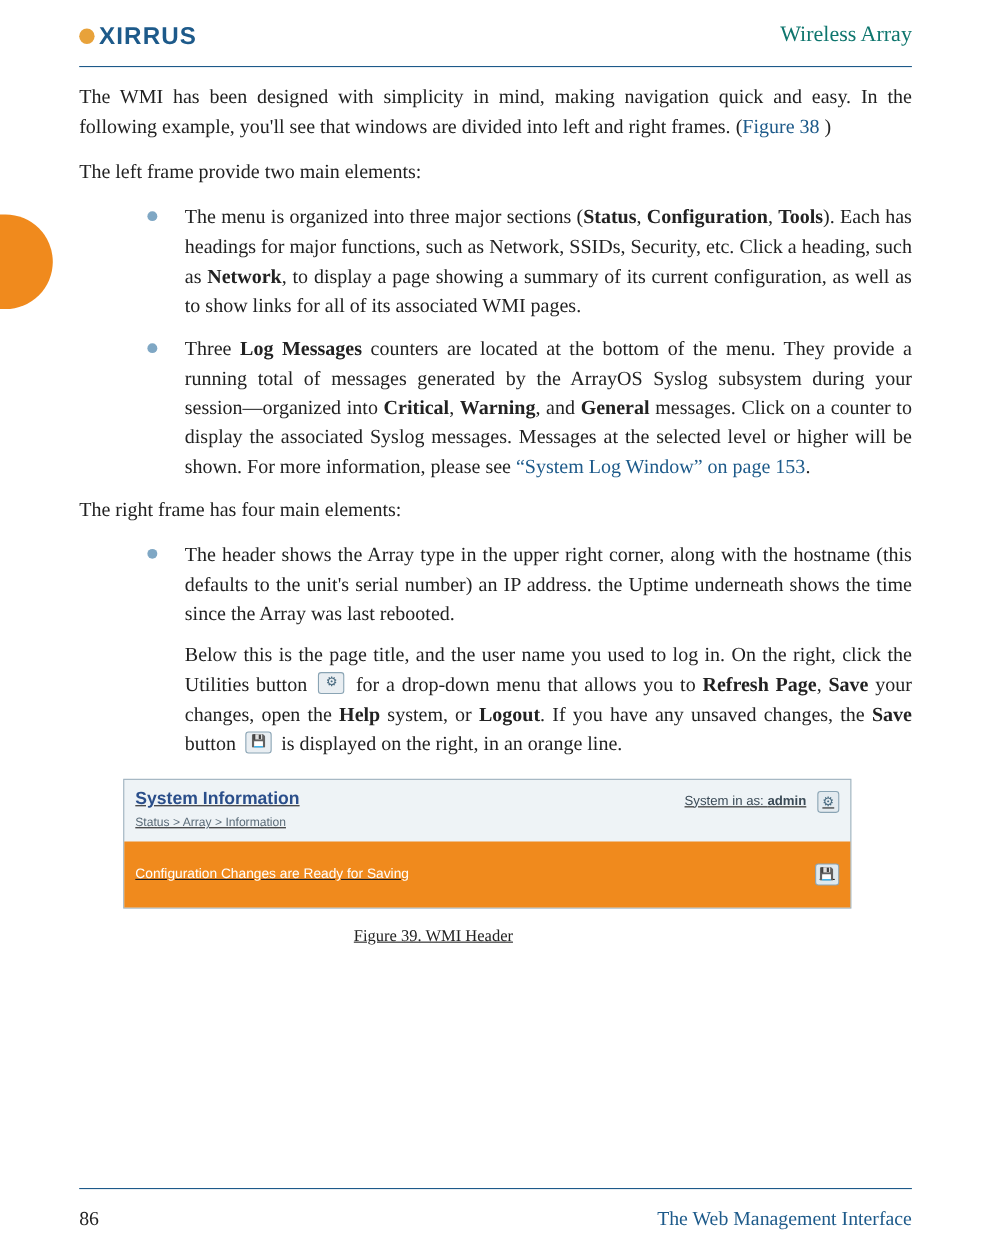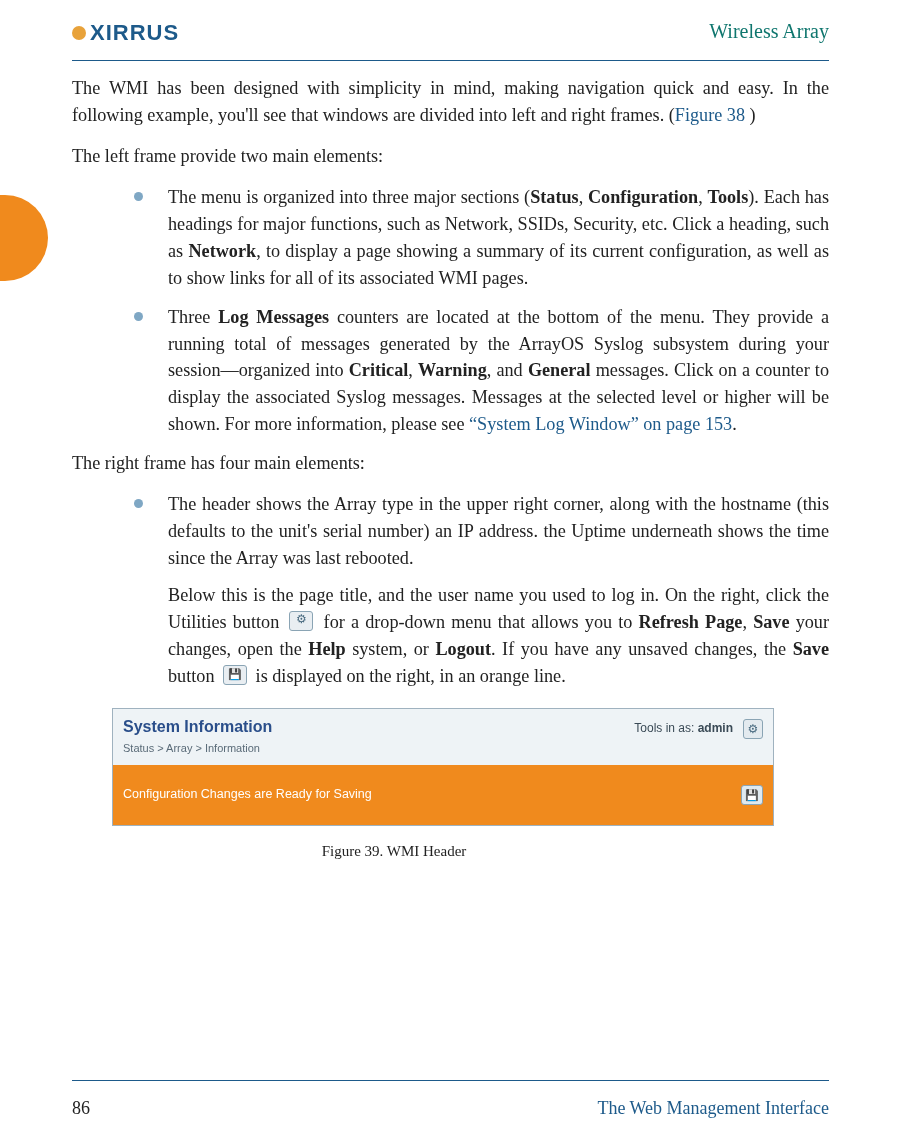--- a/index.html
+++ b/index.html
@@ -131,20 +131,21 @@
     content: "\1F4BE"; 
     position: absolute;
     left: 50%; top: 50%;
     transform: translate(-50%, -55%);
     font-size: 11px;
   }
 
   
   .figure {
     margin: 18px 0 8px -48px;
+    text-decoration: underline;
   }
   .wmi-header {
     border: 1px solid #9fb2bf;
     background: #eef3f6;
     font-family: Arial, Helvetica, sans-serif;
     width: 660px;
   }
   .wmi-top {
     display: flex;
     justify-content: space-between;
@@ -273,21 +274,21 @@
 
     <div class="figure">
       <div class="wmi-header">
         <div class="wmi-top">
           <div>
             <div class="wmi-title">System Information</div>
             <div class="wmi-breadcrumb">Status &gt; Array &gt; Information</div>
           </div>
           <div class="wmi-right">
             <div class="wmi-login">
-              <span>Tools in as: </span><span class="admin">admin</span>
+              <span>System in as: </span><span class="admin">admin</span>
             </div>
             <div class="wmi-gear">⚙</div>
           </div>
         </div>
         <div class="wmi-orange">
           <span>Configuration Changes are Ready for Saving</span>
           <span class="wmi-save">💾</span>
         </div>
       </div>
       <div class="figure-caption">Figure 39. WMI Header</div>

